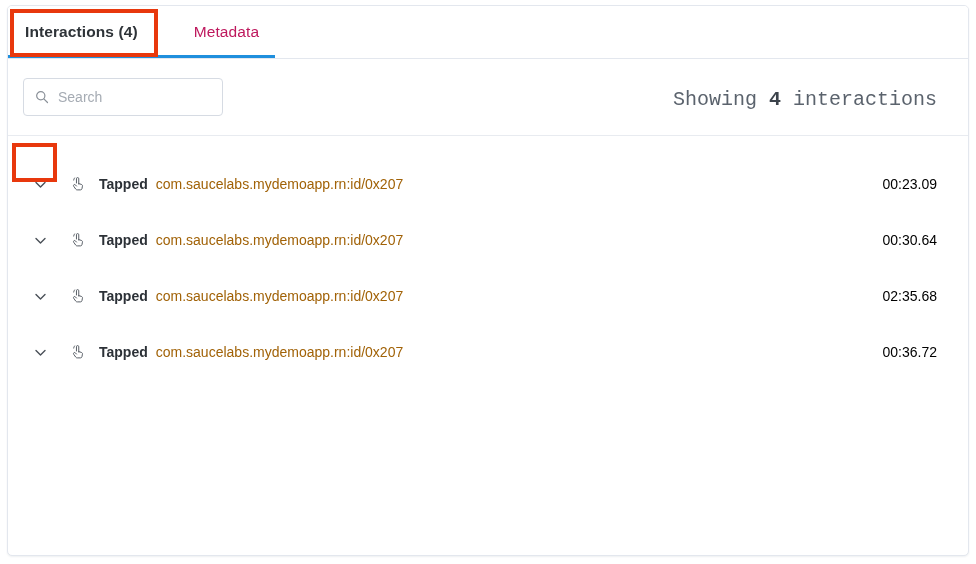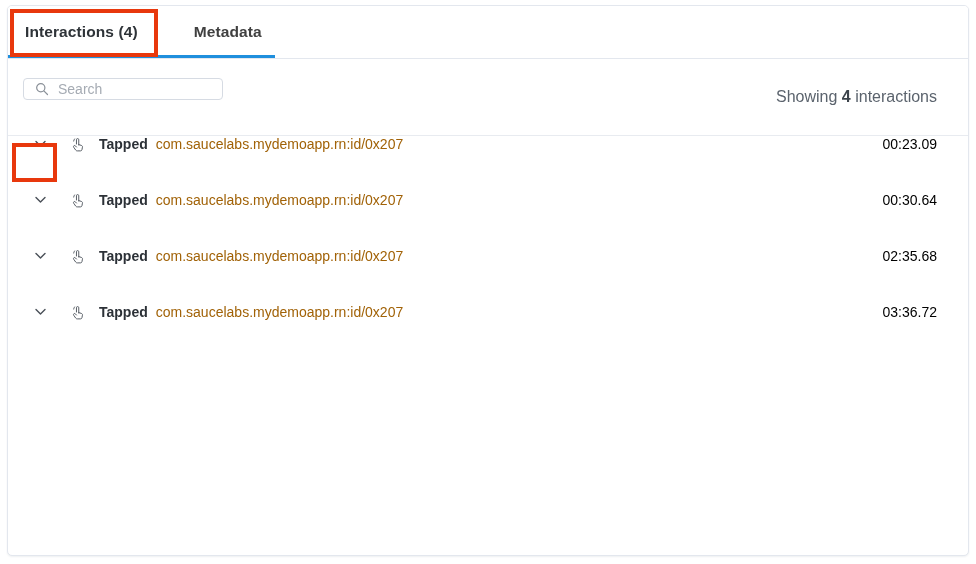--- a/index.html
+++ b/index.html
@@ -57,22 +57,22 @@
     background: transparent;
     border: none;
     font-family: "Liberation Sans", sans-serif;
   }
   .tab.active {
     color: #2e3338;
     font-weight: bold;
     padding-right: 42px;
   }
   .tab.inactive {
-    color: #404040;
-    font-weight: bold;
+    color: #be185d;
+    font-weight: normal;
     padding-left: 14px;
   }
   
   .tab-underline {
     position: absolute;
     left: 0px;
     bottom: 0px;
     width: 267px;
     height: 3px;
     background: #1f8fdd;
@@ -83,21 +83,21 @@
     position: relative;
     height: 77px;
     border-bottom: 1px solid #e8ebf0;
     background: #ffffff;
   }
   .searchbox {
     position: absolute;
     left: 15px;
     top: 19px;
     width: 200px;
-    height: 22px;
+    height: 38px;
     border: 1px solid #d6dbe3;
     border-radius: 4px;
     display: flex;
     align-items: center;
     padding: 0 11px;
     background: #ffffff;
   }
   .search-icon {
     width: 14px;
     height: 14px;
@@ -114,33 +114,34 @@
     color: #3c4148;
     font-family: "Liberation Sans", sans-serif;
     background: transparent;
   }
   .search-input::placeholder { color: #a5abb3; }
 
   .showing {
     position: absolute;
     right: 31px;
     top: 29px;
-    font-size: 16px;
+    font-size: 20px;
     color: #5b636d;
     white-space: nowrap;
+    font-family: Liberation Mono, monospace;
   }
   .showing b { color: #3c434b; font-weight: bold; }
 
   
   .list { background: #ffffff; }
   .row {
     position: relative;
     height: 56px;
     display: flex;
-    align-items: flex-start;
+    align-items: flex-end;
     padding-left: 17px;
     padding-right: 31px;
     cursor: pointer;
   }
   .chev-wrap {
     width: 30px;
     flex: 0 0 30px;
     display: flex;
     align-items: center;
     justify-content: center;
@@ -278,21 +279,21 @@
             <polyline points="3.2,5.8 8,10.6 12.8,5.8" stroke="currentColor" stroke-width="1.5" stroke-linecap="round" stroke-linejoin="round"></polyline>
           </svg>
         </span>
         <svg class="tap-icon" viewBox="0 0 20 20" fill="none">
           <path d="M7.6 9.4V4.4a1.35 1.35 0 0 1 2.7 0v6.3" stroke="currentColor" stroke-width="1.15" stroke-linecap="round" stroke-linejoin="round"></path>
           <path d="M10.3 10.1l3.1 1.0c1.0 .35 1.45 1.0 1.25 2.05l-.6 3.0c-.17 .85-.8 1.35-1.7 1.35H8.6c-.9 0-1.45-.3-1.95-1.0l-2.3-3.3c-.45-.65-.3-1.4 .3-1.8 .55-.4 1.25-.3 1.75 .25l1.2 1.35" stroke="currentColor" stroke-width="1.15" stroke-linecap="round" stroke-linejoin="round"></path>
           <path d="M4.3 6.0a4.3 4.3 0 0 1 1.1-2.6" stroke="currentColor" stroke-width="1.05" stroke-linecap="round"></path>
         </svg>
         <span class="action">Tapped</span>
         <span class="target">com.saucelabs.mydemoapp.rn:id/0x207</span>
-        <span class="time">03:36.72</span>
+        <span class="time">00:36.72</span>
       </div>
 
     </div>
   </div>
 
   <div class="hl" id="hl-tab"></div>
   <div class="hl" id="hl-chev"></div>
 
 </div>
 

